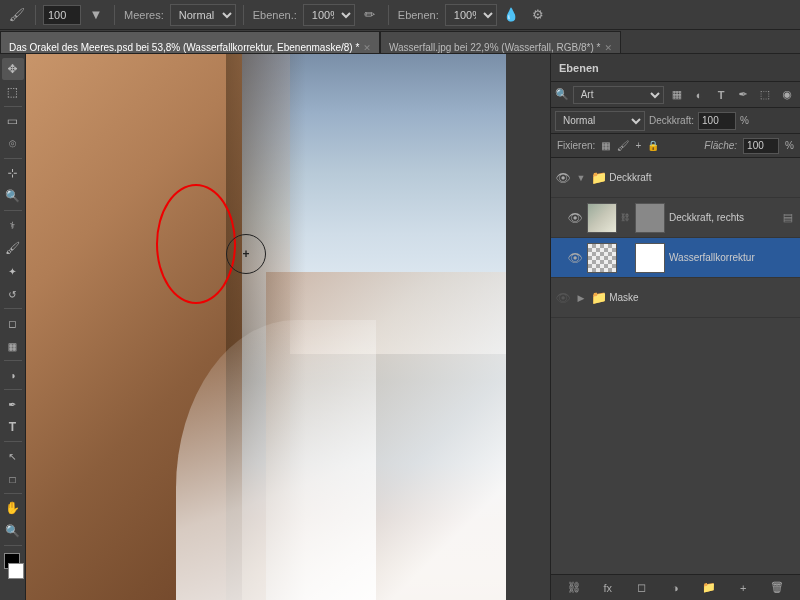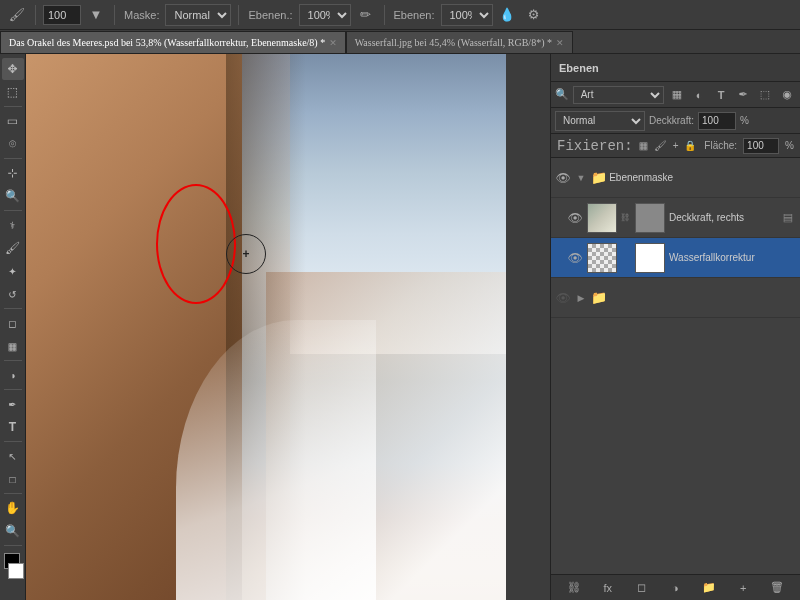--- a/index.html
+++ b/index.html
@@ -29,27 +29,26 @@
       align-items: flex-end;
       border-bottom: 1px solid #222;
     }
     .tab {
       height: 22px;
       background: #4a4a4a;
       border: 1px solid #222;
       border-bottom: none;
       padding: 0 8px;
       display: flex;
-      align-items: center;
+      align-items: flex-end;
       gap: 4px;
       font-size: 10px;
       color: #bbb;
       cursor: pointer;
       white-space: nowrap;
-      font-family: Liberation Serif, serif;
     }
     .tab.active {
       background: #5a5a5a;
       color: #fff;
     }
     .tab-close { color: #888; font-size: 9px; cursor: pointer; }
 
     
     #main-area {
       display: flex;
@@ -200,23 +199,23 @@
 
     #layers-lock-row {
       height: 24px;
       background: #3a3a3a;
       border-bottom: 1px solid #222;
       display: flex;
       align-items: center;
       padding: 0 6px;
       gap: 6px;
     }
-    .lock-label { color: #aaa; font-size: 14px; font-family: Liberation Mono, monospace; }
+    .lock-label { color: #aaa; font-size: 10px; }
     .lock-icon { color: #aaa; font-size: 10px; cursor: pointer; }
-    .fill-label { color: #aaa; font-size: 10px; margin-left: auto; }
+    .fill-label { color: #aaa; font-size: 10px; margin-left: auto; font-style: italic; }
     .fill-input { background: #222; border: 1px solid #555; color: #ccc; height: 16px; width: 36px; font-size: 10px; padding: 0 3px; }
     .fill-pct { color: #aaa; font-size: 10px; }
 
     
     #layers-list { flex: 1; overflow-y: auto; background: #404040; }
     .layer-row {
       height: 40px;
       display: flex;
       align-items: center;
       padding: 0 4px;
@@ -269,21 +268,21 @@
   </style>
 </head>
 <body>
 
 <div id="top-toolbar">
   <div class="toolbar-icon">🖌</div>
   <div class="toolbar-separator"></div>
   <input class="toolbar-input" value="100" style="">
   <div class="toolbar-icon">▼</div>
   <div class="toolbar-separator"></div>
-  <span class="toolbar-label">Maske:</span>
+  <span class="toolbar-label">Meeres:</span>
   <select class="toolbar-dropdown">
     <option>Normal</option>
   </select>
   <div class="toolbar-separator"></div>
   <span class="toolbar-label">Ebenen.:</span>
   <select class="toolbar-dropdown" style="width:52px;">
     <option>100%</option>
   </select>
   <div class="toolbar-icon">✏</div>
   <div class="toolbar-separator"></div>
@@ -294,21 +293,21 @@
   <div class="toolbar-icon">💧</div>
   <div class="toolbar-icon">⚙</div>
 </div>
 
 <div id="tab-bar">
   <div class="tab active">
     <span>Das Orakel des Meeres.psd bei 53,8% (Wasserfallkorrektur, Ebenenmaske/8) *</span>
     <span class="tab-close">✕</span>
   </div>
   <div class="tab">
-    <span>Wasserfall.jpg bei 45,4% (Wasserfall, RGB/8*) *</span>
+    <span>Wasserfall.jpg bei 22,9% (Wasserfall, RGB/8*) *</span>
     <span class="tab-close">✕</span>
   </div>
 </div>
 
 <div id="main-area">
 
   <div id="left-toolbar">
     <div class="left-tool active" title="Move">✥</div>
     <div class="left-tool">⬚</div>
     <div class="left-tool-separator"></div>
@@ -399,21 +398,21 @@
       <span class="fill-pct">%</span>
     </div>
 
     <div id="layers-list">
 
       <div class="layer-row">
         <div class="layer-visibility">👁</div>
         <div class="layer-expand">▼</div>
         <div style="display:flex;align-items:center;gap:2px;flex:1;">
           <span class="layer-folder-icon">📁</span>
-          <span class="layer-name">Ebenenmaske</span>
+          <span class="layer-name">Deckkraft</span>
         </div>
       </div>
 
       <div class="layer-row" style="padding-left:16px;">
         <div class="layer-visibility">👁</div>
         <div class="layer-thumb thumb-wasserfall-rechts"></div>
         <div class="layer-thumb-link">⛓</div>
         <div class="layer-mask-thumb thumb-mask"></div>
         <span class="layer-name">Deckkraft, rechts</span>
         <div class="layer-options">▤</div>
@@ -425,20 +424,21 @@
         <div class="layer-thumb-link"></div>
         <div class="layer-mask-thumb thumb-mask-white"></div>
         <span class="layer-name">Wasserfallkorrektur</span>
       </div>
 
       <div class="layer-row">
         <div class="layer-visibility" style="color:#555;">👁</div>
         <div class="layer-expand">▶</div>
         <div style="display:flex;align-items:center;gap:2px;flex:1;">
           <span class="layer-folder-icon">📁</span>
+          <span class="layer-name">Maske</span>
         </div>
       </div>
 
     </div>
 
     <div id="layers-bottom">
       <div class="bottom-btn">⛓</div>
       <div class="bottom-btn">fx</div>
       <div class="bottom-btn">◻</div>
       <div class="bottom-btn">◑</div>

